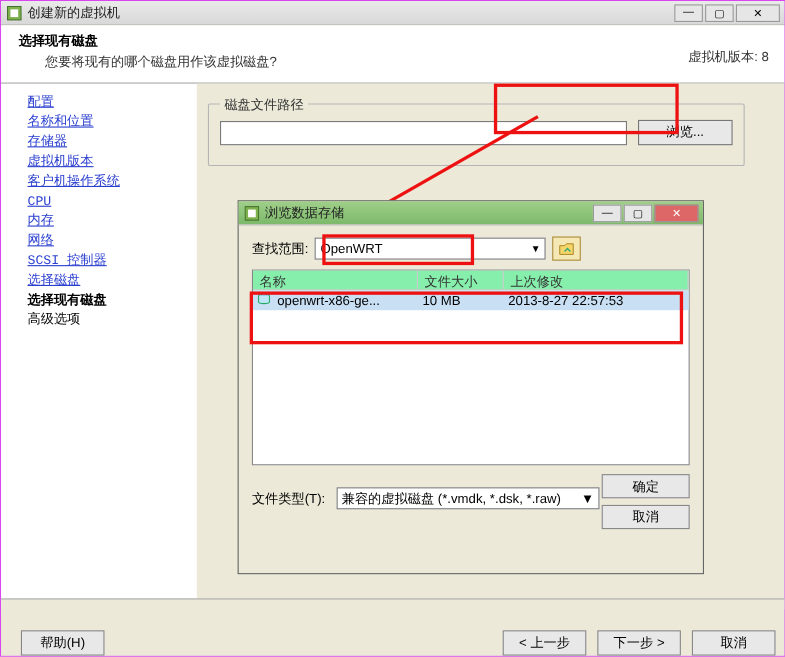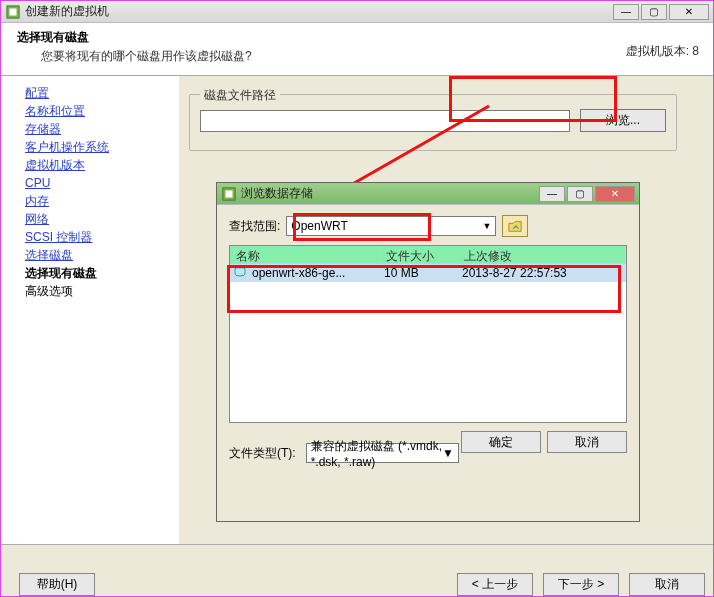--- a/index.html
+++ b/index.html
@@ -14,21 +14,21 @@
   .win-btn.close { width: 40px; }
 
   .main-window { left: 0; top: 0; width: 714px; height: 597px; }
   .header-pane { padding: 6px 16px 10px 16px; background: #fff; border-bottom: 1px solid #aaa; position:relative;}
   .header-title { font-weight: bold; color: #000; margin-bottom: 2px; }
   .header-sub { color: #333; padding-left: 24px; }
   .header-right { position:absolute; right:14px; top:20px; color:#333;}
 
   .body-pane { display:flex; height: 478px; }
   .sidebar { width: 178px; background:#fff; border-right: none; padding: 8px 0 0 24px; }
-  .sidebar a { display:block; color: #2a3fcf; text-decoration: underline; line-height: 18px; cursor:pointer;}
+  .sidebar a { display:block; color: #2a3fcf; text-decoration: underline; line-height: 18px; cursor:pointer;font-family:Liberation Mono, monospace;}
   .sidebar .current { color:#000; text-decoration:none; font-weight:bold; }
   .sidebar .plain  { color:#000; text-decoration:none; }
 
   .content { flex:1; padding: 8px 36px 0 10px; background:#ece9d8; position:relative; }
   .groupbox { border:1px solid #b5b5b5; border-radius:2px; padding: 14px 10px 18px 10px; margin-top: 10px; position:relative;}
   .group-legend { position:absolute; top:-8px; left:10px; background:#ece9d8; padding:0 4px; color:#333; }
   .path-row { display:flex; align-items:center; gap:10px; }
   .path-input { flex:1; height:22px; border:1px solid #7a7a7a; background:#fff; }
   .browse-btn { width:86px; height:23px; border:1px solid #777; background:#e8e8e8; cursor:pointer; }
 
@@ -53,21 +53,21 @@
   .file-list { border:1px solid #888; background:#fff; height:178px; position:relative; }
   .fl-header { display:flex; background:#86efac; border-bottom:1px solid #ccc; height:18px; }
   .fl-col { border-right:1px solid #ccc; padding:2px 6px; color:#333; }
   .colA { width:150px;} .colB { width:78px;} .colC { flex:1; }
   .fl-row { display:flex; align-items:center; height:18px; background:#c9dff3; padding-left:4px;}
   .fl-row .fi { width:14px; margin-right:4px; color:#3a6; }
   .fl-row .cA{width:132px;overflow:hidden;text-overflow:ellipsis;white-space:nowrap;} .fl-row .cB{width:78px;} .fl-row .cC{flex:1;}
 
   .type-row { display:flex; align-items:center; gap:10px; margin-top:12px;}
   .type-select { flex:1; height:20px; border:1px solid #7a7a7a; background:#fff; display:flex;align-items:center;justify-content:space-between;padding:0 4px; cursor:pointer;}
-  .side-btns { display:flex; gap:6px; align-items:flex-end; }
+  .side-btns { display:flex; flex-direction:column; gap:6px; align-items:flex-end; }
   .side-btns button { width:80px; height:22px; border:1px solid #888; background:#e8e8e8; cursor:pointer;}
 
   .sq-icon { width:14px;height:14px;display:inline-block;}
 </style>
 </head>
 <body>
 
 <div class="window main-window">
   <div class="titlebar">
     <span class="icon-slot">
@@ -88,22 +88,22 @@
     <div class="header-title">选择现有磁盘</div>
     <div class="header-sub">您要将现有的哪个磁盘用作该虚拟磁盘?</div>
     <div class="header-right">虚拟机版本: 8</div>
   </div>
 
   <div class="body-pane">
     <div class="sidebar" id="sidebar">
         <a>配置</a>
         <a>名称和位置</a>
         <a>存储器</a>
+        <a>虚拟机版本</a>
         <a>客户机操作系统</a>
-        <a>虚拟机版本</a>
         <a>CPU</a>
         <a>内存</a>
         <a>网络</a>
         <a>SCSI 控制器</a>
         <a>选择磁盘</a>
         <a class="current">选择现有磁盘</a>
         <a class="plain">高级选项</a>
       </div>
 
     <div class="content">

